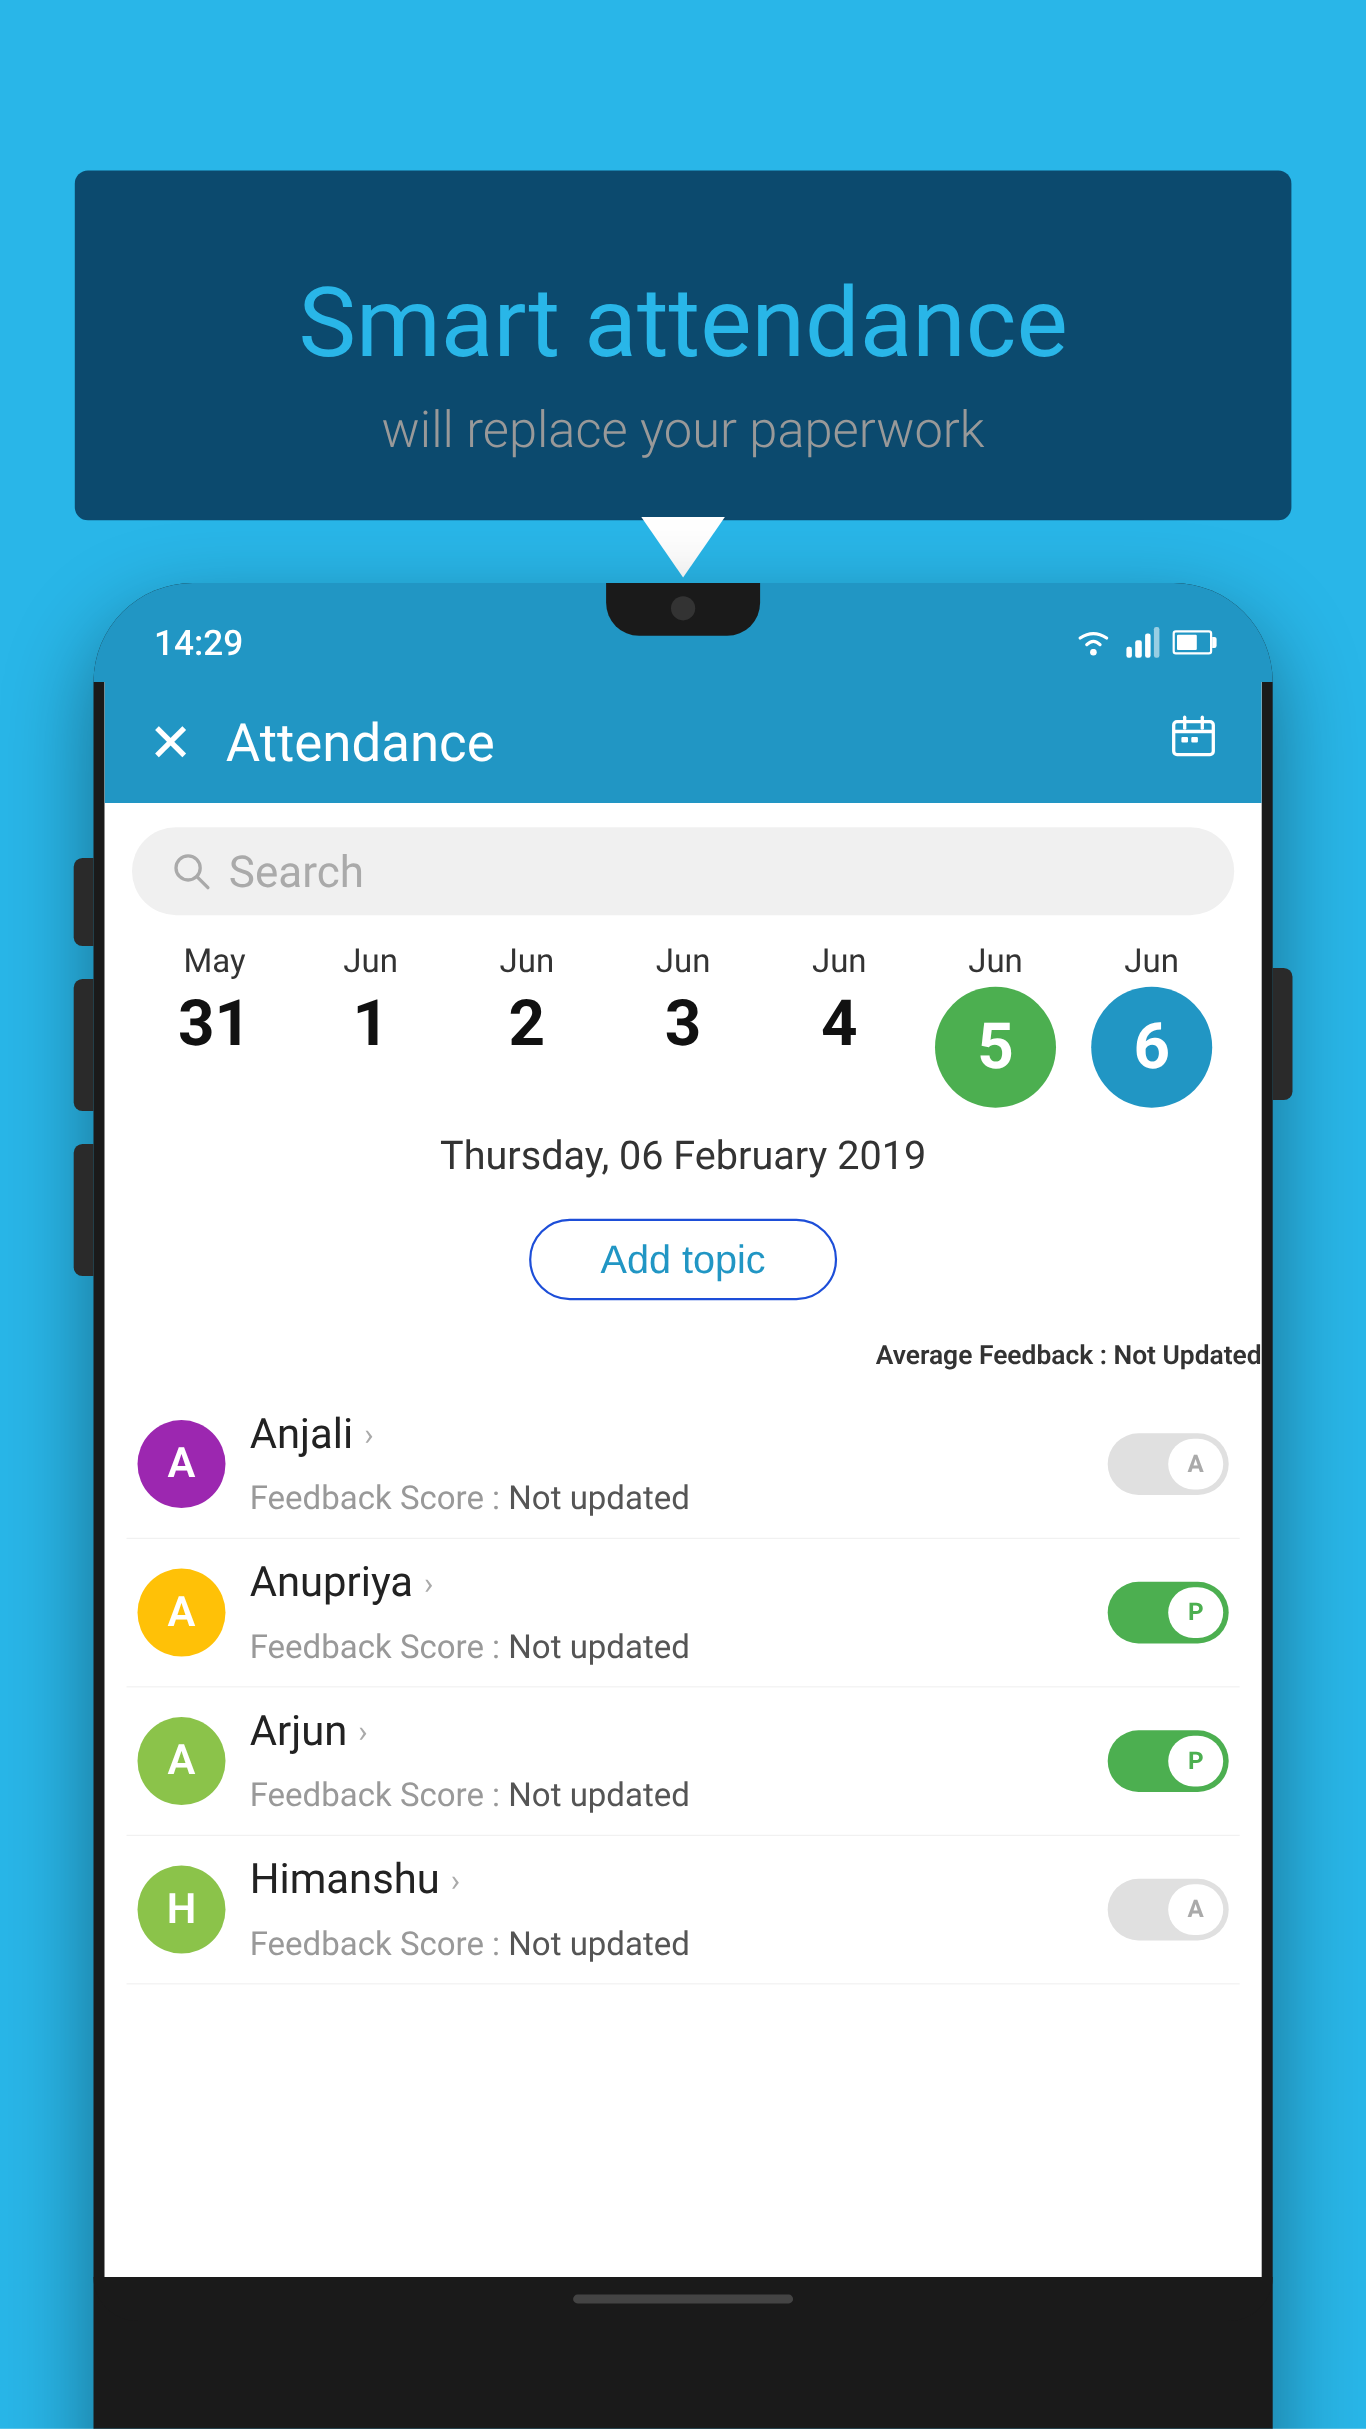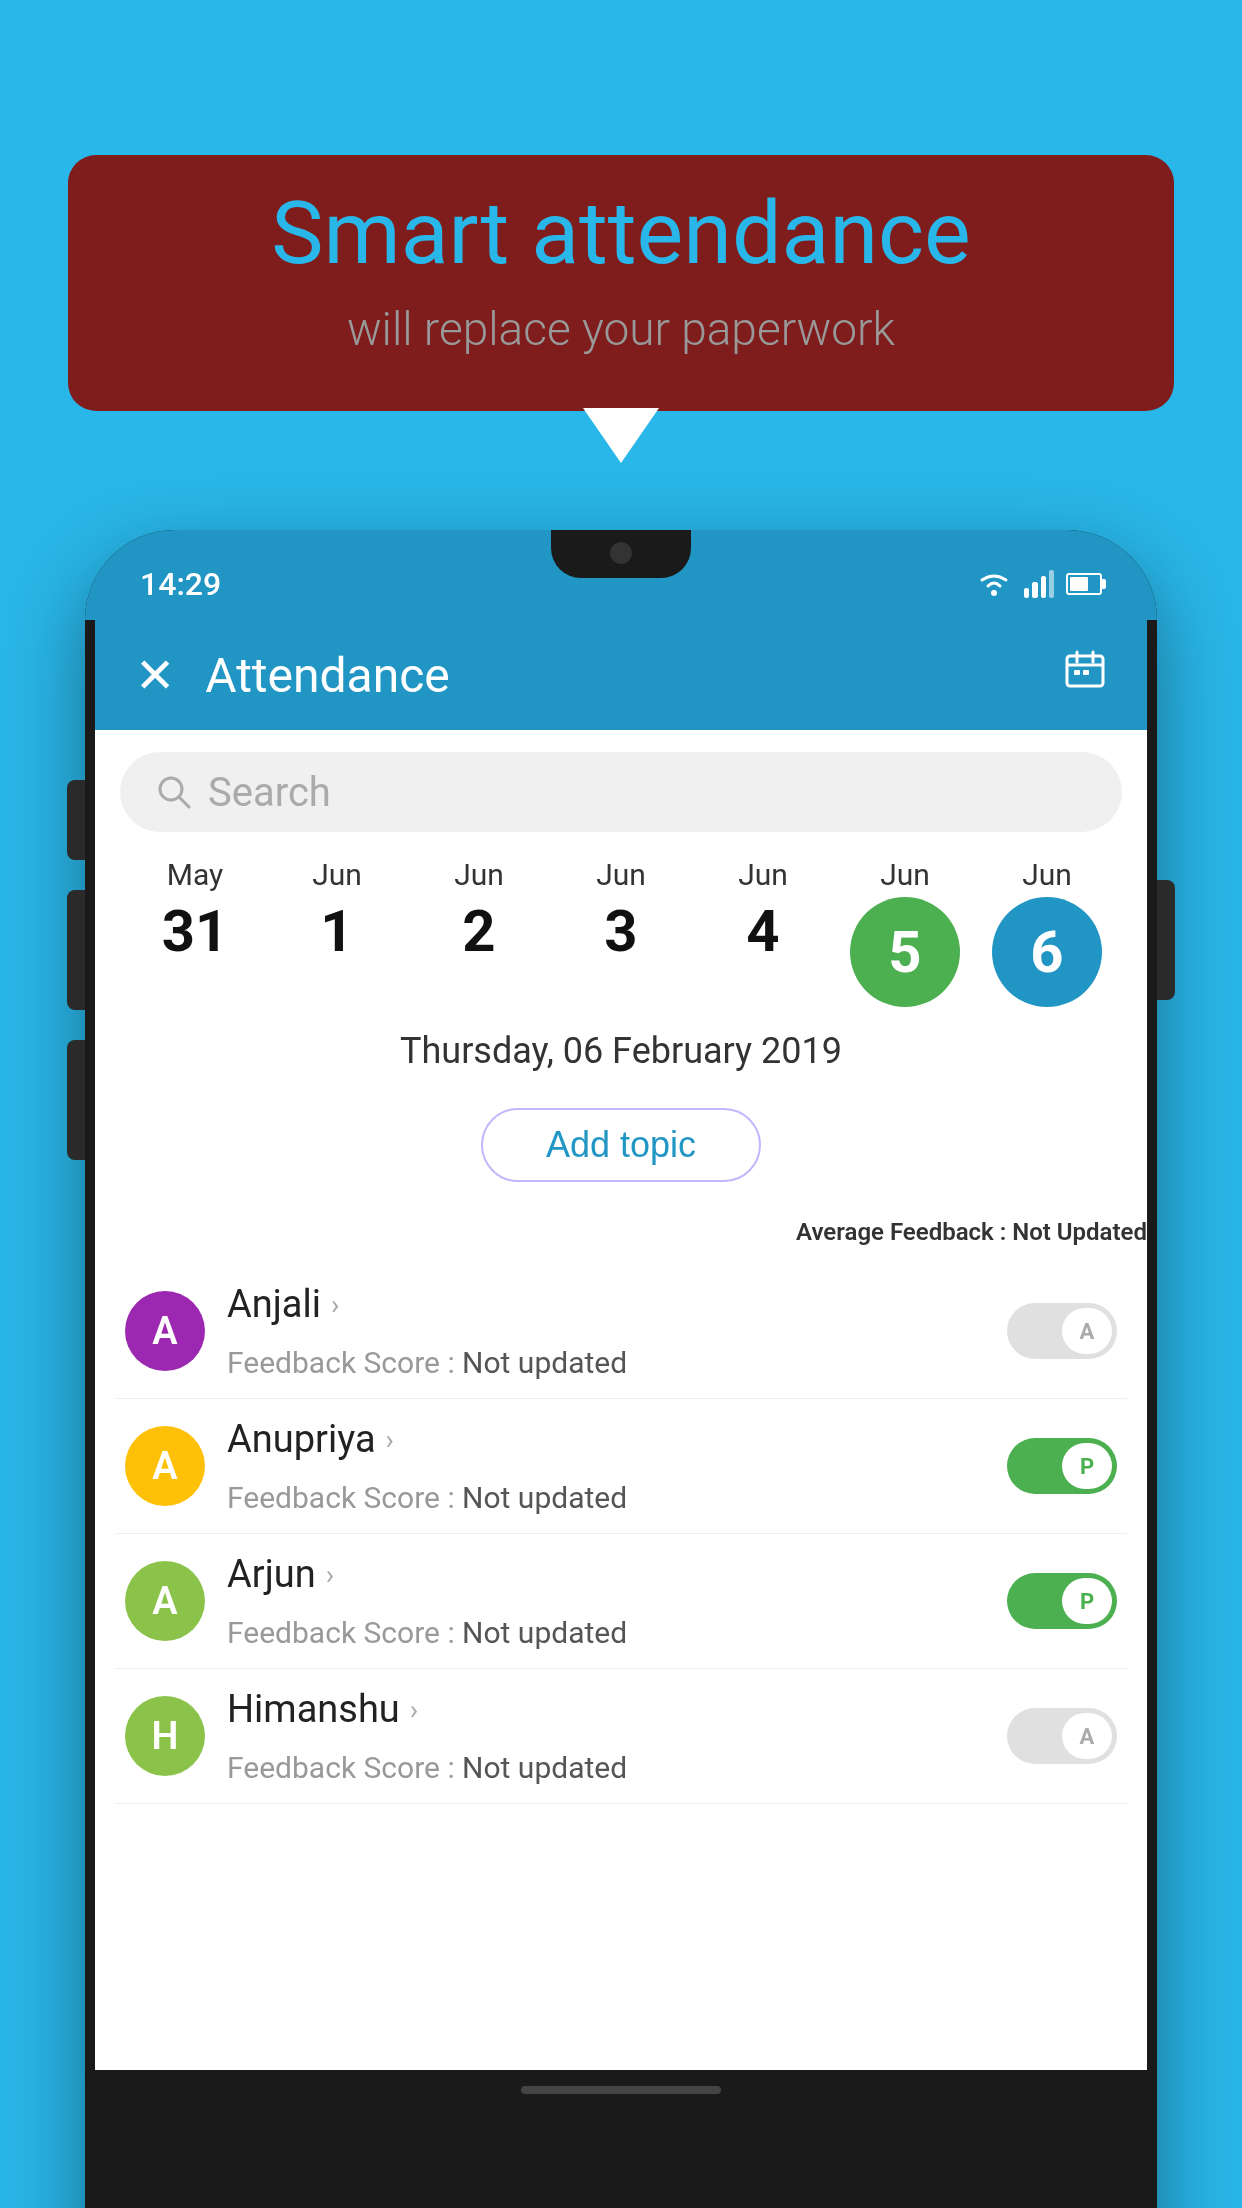--- a/index.html
+++ b/index.html
@@ -15,23 +15,23 @@
 
     
     .speech-bubble-container {
       position: absolute;
       top: 155px;
       left: 68px;
       right: 68px;
     }
 
     .speech-bubble {
-      background: #7f1d1d;
-      border-radius: 28px;
-      padding: 30px 50px 55px;
+      background: #0c4a6e;
+      border-radius: 12px;
+      padding: 92px 50px 55px;
       text-align: center;
       position: relative;
     }
 
     .speech-bubble::after {
       content: '';
       position: absolute;
       bottom: -52px;
       left: 50%;
       transform: translateX(-50%);
@@ -238,21 +238,21 @@
       text-align: center;
       margin-top: 18px;
       font-size: 36px;
       color: #333;
     }
 
     
     .add-topic-btn {
       display: block;
       margin: 36px auto;
-      border: 2px solid #c4b5fd;
+      border: 2px solid #1d4ed8;
       background: transparent;
       color: #2196C4;
       font-size: 36px;
       border-radius: 40px;
       padding: 14px 55px;
       cursor: pointer;
       width: auto;
       min-width: 280px;
     }
 

